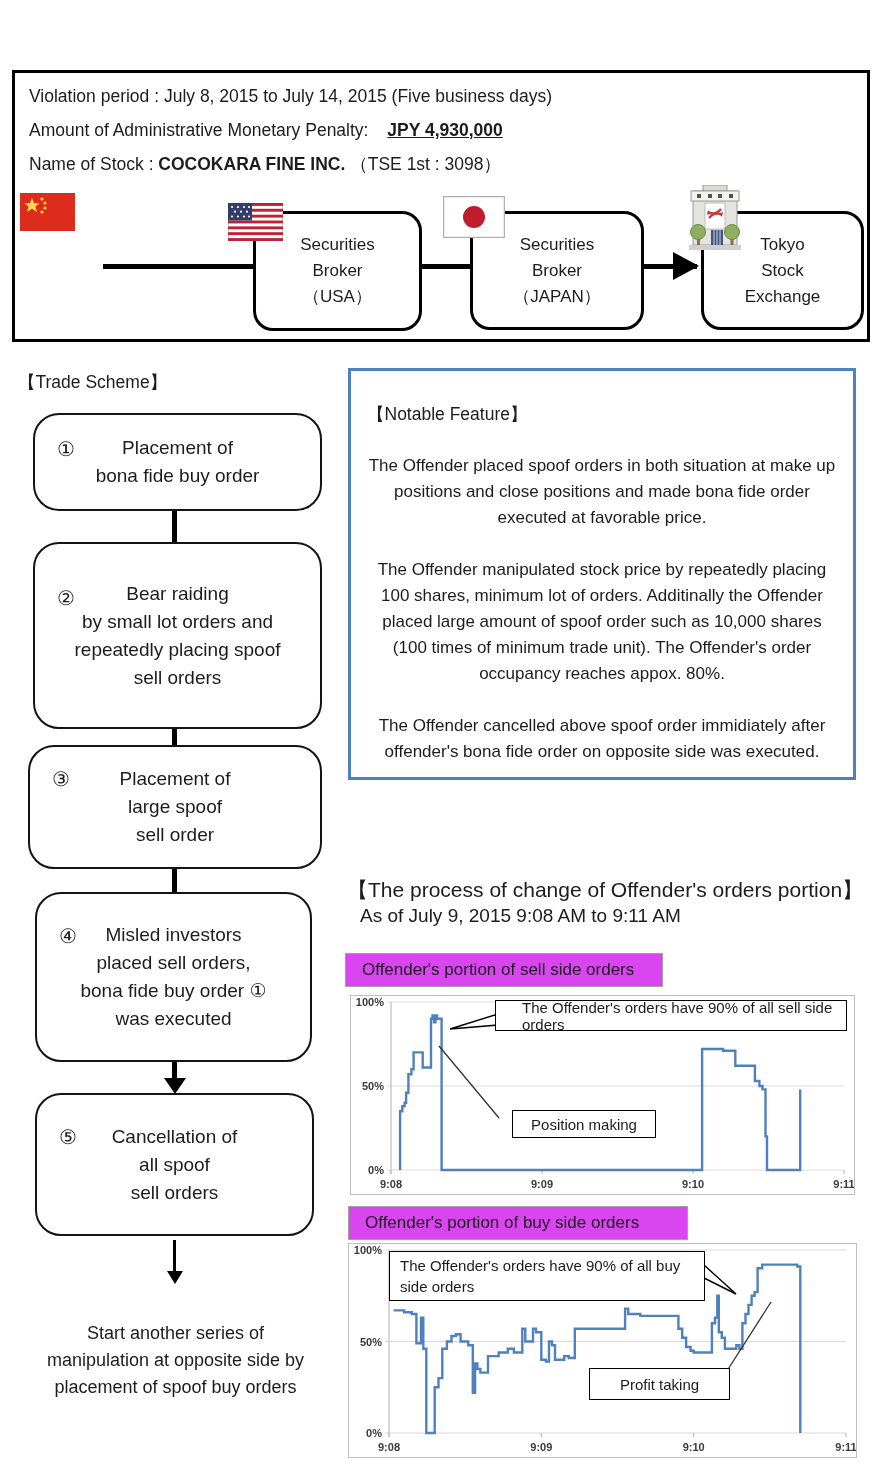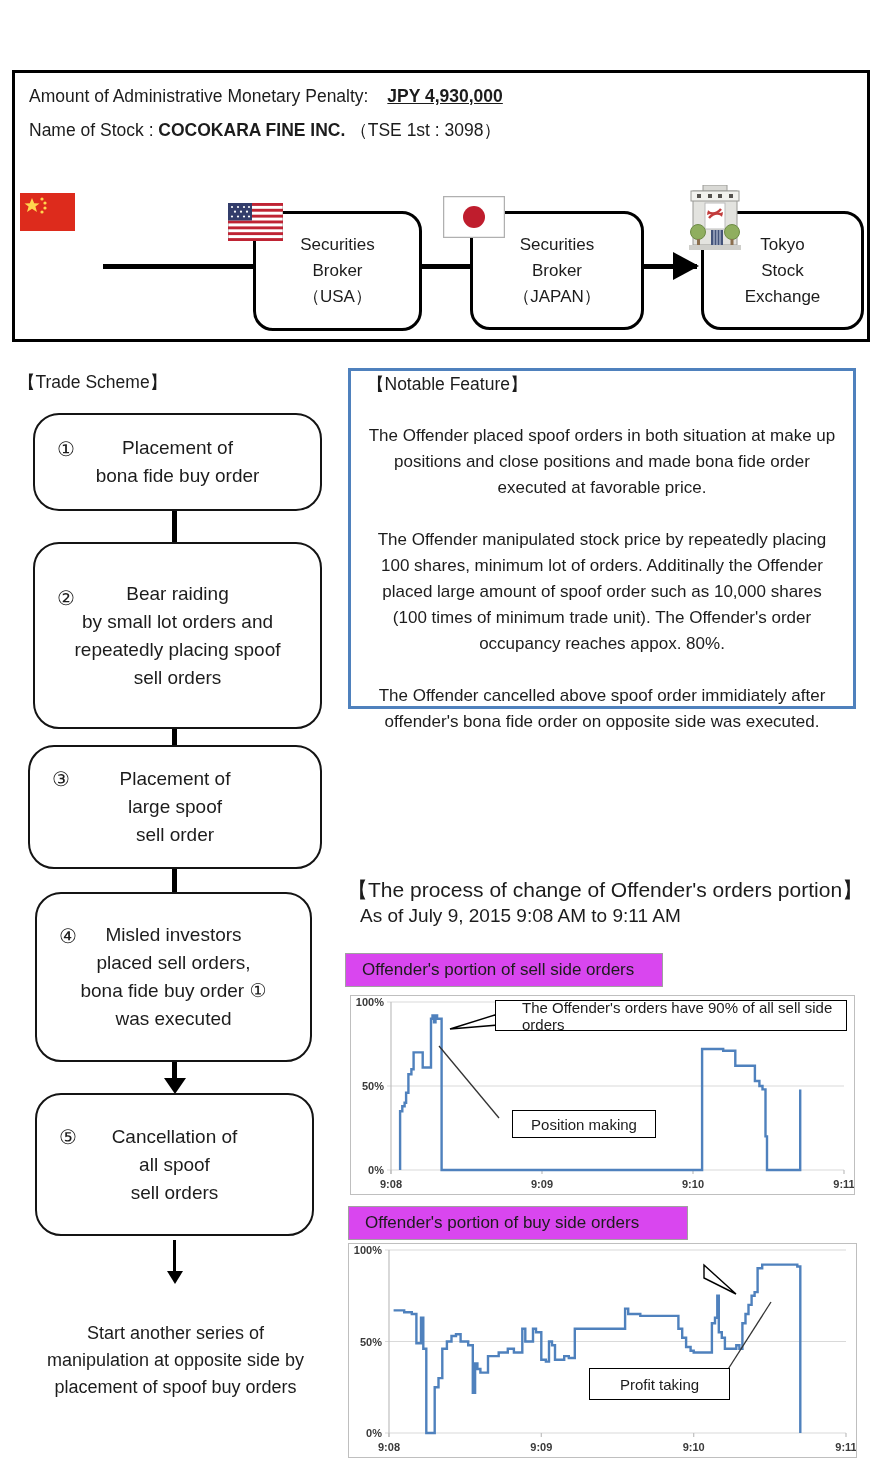--- a/index.html
+++ b/index.html
@@ -36,22 +36,22 @@
   .vline{left:172px;width:5px;background:#000;}
   .thinline{left:173px;width:3px;background:#000;}
   .head-big{left:164px;width:0;height:0;border-left:11px solid transparent;
       border-right:11px solid transparent;border-top:16px solid #000;}
   .head-small{left:167px;width:0;height:0;border-left:8px solid transparent;
       border-right:8px solid transparent;border-top:13px solid #000;}
   .scheme-footer{left:8px;top:1320px;width:335px;text-align:center;font-size:18px;
       line-height:27px;white-space:pre-line;}
 
   
-  .notable-box{left:348px;top:368px;width:508px;height:341px;border:3px solid #4f81bd;
-      padding:0 16px;box-sizing:border-box;font-size:17px;line-height:26px;}
+  .notable-box{left:348px;top:368px;width:508px;height:412px;border:3px solid #4f81bd;
+      padding:30px 16px;box-sizing:border-box;font-size:17px;line-height:26px;}
   .notable-box h3{margin:0 0 26px 0;font-size:17.5px;font-weight:normal;}
   .notable-box p{margin:0 0 26px 0;text-align:center;}
 
   
   .process-title{left:347px;top:876px;font-size:21px;}
   .process-subtitle{left:360px;top:905px;font-size:19px;}
   .chart-label{border:1.5px solid #a0a0a0;font-size:17px;display:flex;align-items:center;
       padding-left:16px;box-sizing:border-box;background:#d946ef;text-align:right;}
   .chart-label-1{left:345px;top:953px;width:318px;height:34px;}
   .chart-label-2{left:348px;top:1206px;width:340px;height:34px;}
@@ -66,20 +66,21 @@
   .anno-center{justify-content:center;}
   .anno-svg{position:absolute;z-index:3;}
 </style>
 </head>
 <body>
 
 <div class="page">
 
   <div class="abs summary-box">
     <div class="abs summary-text">
+      <p>Violation period : July 8, 2015 to July 14, 2015  (Five business days)</p>
       <p>
         <span>Amount of Administrative  Monetary  Penalty:</span>
         <span class="penalty-value">JPY 4,930,000</span>
       </p>
       <p>
         <span>Name of Stock : </span>
         <span class="stock-name">COCOKARA FINE INC.</span>
         <span>（TSE 1st : 3098）</span>
       </p>
     </div>
@@ -283,20 +284,23 @@
         <line x1="40.0" y1="189" x2="40.0" y2="193" stroke="#bfbfbf" stroke-width="1.2"></line>
         <text x="40.0" y="207" text-anchor="middle">9:08</text>
         <line x1="192.3" y1="189" x2="192.3" y2="193" stroke="#bfbfbf" stroke-width="1.2"></line>
         <text x="192.3" y="207" text-anchor="middle">9:09</text>
         <line x1="344.7" y1="189" x2="344.7" y2="193" stroke="#bfbfbf" stroke-width="1.2"></line>
         <text x="344.7" y="207" text-anchor="middle">9:10</text>
         <line x1="497.0" y1="189" x2="497.0" y2="193" stroke="#bfbfbf" stroke-width="1.2"></line>
         <text x="497.0" y="207" text-anchor="middle">9:11</text>
         <polyline fill="none" stroke="#4f81bd" stroke-width="2.4" stroke-linejoin="miter" points="44.6,66.4 55.2,66.4 55.2,68.2 62.8,68.2 62.8,70.0 67.4,70.0 67.4,99.3 72.0,99.3 72.0,73.7 74.3,73.7 74.3,104.8 77.3,104.8 77.3,189.0 85.7,189.0 85.7,143.3 89.5,143.3 89.5,134.1 93.3,134.1 93.3,104.8 97.9,104.8 97.9,97.5 102.5,97.5 102.5,92.0 107.0,92.0 107.0,90.2 111.6,90.2 111.6,97.5 119.2,97.5 119.2,101.2 123.8,101.2 123.8,148.7 126.1,148.7 126.1,119.5 128.4,119.5 128.4,125.0 131.4,125.0 131.4,128.6 139.0,128.6 139.0,112.1 149.7,112.1 149.7,108.5 158.8,108.5 158.8,104.8 164.9,104.8 164.9,108.5 173.3,108.5 173.3,84.7 176.3,84.7 176.3,97.5 184.0,97.5 184.0,84.7 187.0,84.7 187.0,88.3 192.3,88.3 192.3,115.8 196.9,115.8 196.9,117.6 200.0,117.6 200.0,97.5 203.0,97.5 203.0,101.2 206.0,101.2 206.0,115.8 215.2,115.8 215.2,112.1 219.8,112.1 219.8,114.0 225.8,114.0 225.8,84.7 276.1,84.7 276.1,64.6 279.2,64.6 279.2,70.0 291.3,70.0 291.3,71.9 329.4,71.9 329.4,84.7 333.2,84.7 333.2,93.8 337.1,93.8 337.1,103.0 341.6,103.0 341.6,106.7 344.7,106.7 344.7,108.5 362.9,108.5 362.9,79.2 366.0,79.2 366.0,73.7 368.3,73.7 368.3,51.8 369.8,51.8 369.8,88.3 372.8,88.3 372.8,93.8 375.9,93.8 375.9,104.8 387.3,104.8 387.3,101.2 390.4,101.2 390.4,104.8 393.4,104.8 393.4,79.2 396.5,79.2 396.5,70.0 399.5,70.0 399.5,60.9 402.6,60.9 402.6,51.8 405.6,51.8 405.6,48.1 408.6,48.1 408.6,24.3 413.2,24.3 413.2,20.6 448.3,20.6 448.3,22.5 451.3,22.5 451.3,189.0"></polyline>
       </svg>
+    <div class="anno-box" style="left:40px;top:7px;width:316px;height:50px;padding:3px 10px;line-height:21px;">
+      <span>The Offender's orders have 90% of all buy side orders</span>
+    </div>
     <svg class="anno-svg" style="left:353px;top:18px;" width="38" height="36">
       <polygon points="2,3 34,32 2,16" fill="#fff" stroke="#000" stroke-width="1.4"></polygon>
     </svg>
     <svg class="anno-svg" style="left:370px;top:54px;" width="58" height="80">
       <line x1="6" y1="76" x2="52" y2="4" stroke="#333" stroke-width="1.3"></line>
     </svg>
     <div class="anno-box anno-center" style="left:240px;top:124px;width:141px;height:32px;">
       <span>Profit taking</span>
     </div>
   </div>

